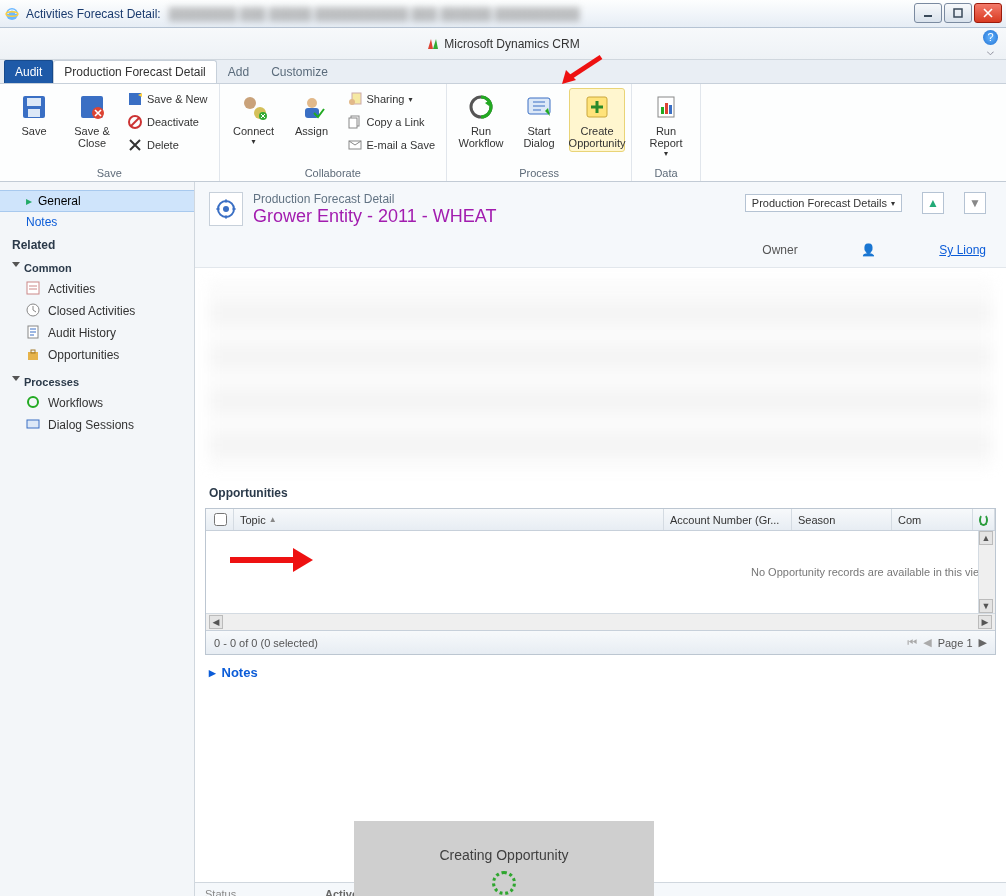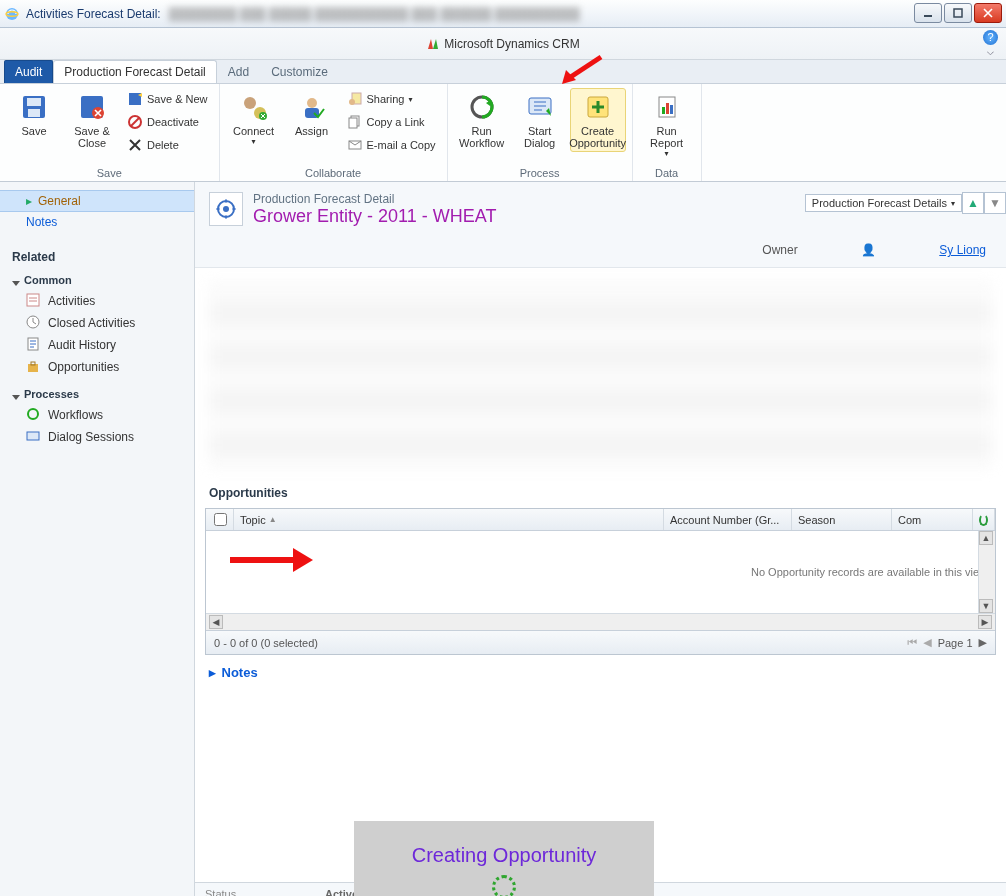--- a/index.html
+++ b/index.html
@@ -28,50 +28,50 @@
 .big-btn .bicon{width:32px;height:32px;display:flex;align-items:center;justify-content:center}
 .big-btn .bl{text-align:center;font-size:11px;line-height:12px;margin-top:2px}
 .big-btn.highlight{background:#fff6cf;border-color:#e9d477}
 .small-stack{display:flex;flex-direction:column;gap:1px}
 .small-btn{display:flex;align-items:center;gap:4px;padding:2px 4px;font-size:11px;border:1px solid transparent;border-radius:2px;white-space:nowrap}
 .sicon{width:16px;height:16px;display:inline-flex;align-items:center;justify-content:center}
 .arrow-ann{position:absolute;pointer-events:none;z-index:50}
 .content{display:flex;height:calc(896px - 28px - 24px - 24px - 98px)}
 .sidebar{width:195px;background:#f3f6f9;border-right:1px solid #d0d7de;padding:8px 0;font-size:12px;overflow:auto}
 .side-h{padding:6px 12px;font-weight:bold;color:#2b3a4a}
-.side-sub{padding:4px 12px;font-weight:bold;font-size:11px;color:#2b3a4a;display:flex;align-items:flex-end;gap:4px}
+.side-sub{padding:4px 12px;font-weight:bold;font-size:11px;color:#2b3a4a;display:flex;align-items:flex-start;gap:4px}
 .side-item{display:flex;align-items:center;gap:6px;padding:3px 8px 3px 26px;cursor:default}
 .side-item.sel{background:#cfe4fb;border-top:1px solid #a8c9ee;border-bottom:1px solid #a8c9ee}
 .side-item .si{width:16px;height:16px}
 .tri{width:0;height:0;border-top:4px solid transparent;border-bottom:4px solid transparent;border-left:5px solid #555;display:inline-block}
 .tri.open{border-left:none;border-top:5px solid #555;border-left:4px solid transparent;border-right:4px solid transparent;border-bottom:none}
 .main{flex:1;background:#fff;overflow:auto;position:relative}
 .record-hdr{padding:10px 14px 10px 14px;background:#f5f8fb;border-bottom:1px solid #e2e7ec;position:relative}
 .rec-title{display:flex;align-items:flex-start;gap:10px}
 .rec-ic{width:34px;height:34px;border:1px solid #c7d0da;background:#fff;display:flex;align-items:center;justify-content:center}
 .rec-type{color:#627383;font-size:12px}
 .rec-name{font-size:18px;font-weight:normal;color:#a21caf}
-.rec-tools{position:absolute;right:0;top:10px;display:flex;align-items:center;gap:0}
+.rec-tools{position:absolute;right:20px;top:10px;display:flex;align-items:center;gap:20px}
 .rec-tools .combo{border:1px solid #b5c3d3;background:#fff;padding:2px 6px;font-size:11px;display:flex;align-items:center;gap:4px}
 .sq-btn{width:22px;height:22px;border:1px solid #b5c3d3;background:#fff;display:flex;align-items:center;justify-content:center}
 .owner-row{text-align:right;margin-top:16px;padding-right:6px;color:#555}
 .owner-row a{color:#0b5cd8;text-decoration:underline;margin-left:60px}
 .owner-row .pi{color:#6a4ea0}
 .form-blur{margin:12px 14px;height:190px;filter:blur(6px);opacity:.45;background:repeating-linear-gradient(#f5f5f5,#f5f5f5 22px,#eaeaea 22px,#eaeaea 44px)}
 .section-h{padding:4px 14px;font-weight:bold;color:#2b3a4a}
 .grid-wrap{margin:4px 10px 10px;border:1px solid #bcc6d1;position:relative}
 .grid-head{display:flex;background:linear-gradient(#f7f9fb,#e7edf3);border-bottom:1px solid #c7d0da;height:22px;align-items:flex-start;font-size:11px}
 .gcol{border-right:1px solid #d4dbe2;padding:0 6px;height:100%;display:flex;align-items:center;gap:3px;white-space:nowrap;overflow:hidden}
 .grid-body{height:82px;background:#fff;display:flex;align-items:center;justify-content:flex-end;padding-right:8px;color:#777;font-size:11px;position:relative}
 .grid-scroll{height:17px;background:#efefef;border-top:1px solid #d4dbe2;display:flex;align-items:center;justify-content:space-between;padding:0 3px}
 .scroll-arrow{width:14px;height:14px;background:#e4e4e4;border:1px solid #bbb;display:flex;align-items:center;justify-content:center;font-size:9px;color:#555}
 .grid-foot{height:24px;background:linear-gradient(#f7f9fb,#e7edf3);border-top:1px solid #c7d0da;display:flex;align-items:center;justify-content:space-between;padding:0 8px;font-size:11px;color:#555}
 .pager{display:flex;align-items:center;gap:6px}
 .modal{position:absolute;left:148px;top:312px;width:300px;height:100px;background:#cfcfcf;display:flex;flex-direction:column;align-items:center;justify-content:center;gap:8px;z-index:40;box-shadow:0 0 0 rgba(0,0,0,0)}
-.modal .mt{font-size:20px;color:#6d28d9}
+.modal .mt{font-size:14px;color:#404040}
 .spinner{width:24px;height:24px;border:3px dotted #2fa62f;border-radius:50%}
 .notes-h{margin:10px 14px;color:#0b5cd8;font-weight:bold;display:flex;align-items:center;gap:6px;font-size:13px}
 .notes-h .tri2{color:#0b5cd8}
 .statusbar{position:absolute;left:0;right:0;bottom:0;height:22px;border-top:1px solid #d0d7de;background:#f5f8fb;display:flex;align-items:center;padding:0 10px;font-size:11px;color:#888}
 .statusbar .lab{width:120px}
 .refresh-ic{width:12px;height:12px;border:2px solid #2a9c3d;border-radius:50%;border-top-color:transparent;display:inline-block}
 svg{display:block}
 </style>
 </head>
 <body>
@@ -229,21 +229,21 @@
             </span>
             <span>Copy a Link</span>
           </div>
         <div class="small-btn">
             <span class="sicon">
               <svg width="14" height="14">
                 <rect x="1" y="3" width="12" height="8" fill="#fff" stroke="#888"></rect>
                 <path d="M1 3l6 4 6-4" stroke="#888" fill="none"></path>
               </svg>
             </span>
-            <span>E-mail a Copy</span>
+            <span>E-mail a Save</span>
           </div>
       </div>
     </div>
     <div class="label">Collaborate</div>
   </div>
 
   <div class="rgroup">
     <div class="rbtns">
       <div class="big-btn">
           <span class="bicon">
@@ -304,26 +304,26 @@
 <svg class="arrow-ann" style="left:556px;top:52px" width="48" height="34">
     <path d="M45 5 L10 28" stroke="#e11" stroke-width="5" fill="none"></path>
     <path d="M6 32 l4 -14 l10 10 z" fill="#e11"></path>
   </svg>
 
 <div class="content">
 
   <div class="sidebar">
     <div class="side-item sel">
         <span style="width:6px;color:#2a6">▸</span>
-        <span style="color:#a16207">General</span>
+        <span style="color:#000000">General</span>
       </div>
     <div class="side-item">
         <span style="color:#0b5cd8">Notes</span>
       </div>
-    <div class="side-h" style="margin-top:12px">Related</div>
+    <div class="side-h" style="">Related</div>
     <div class="side-sub">
         <span class="tri open"></span>
         <span>Common</span>
       </div>
     <div class="side-item">
         <span class="si">
           <svg width="14" height="14">
             <rect x="1" y="1" width="12" height="12" fill="#fff" stroke="#c88"></rect>
             <path d="M3 5h8M3 8h8" stroke="#c88"></path>
           </svg>

